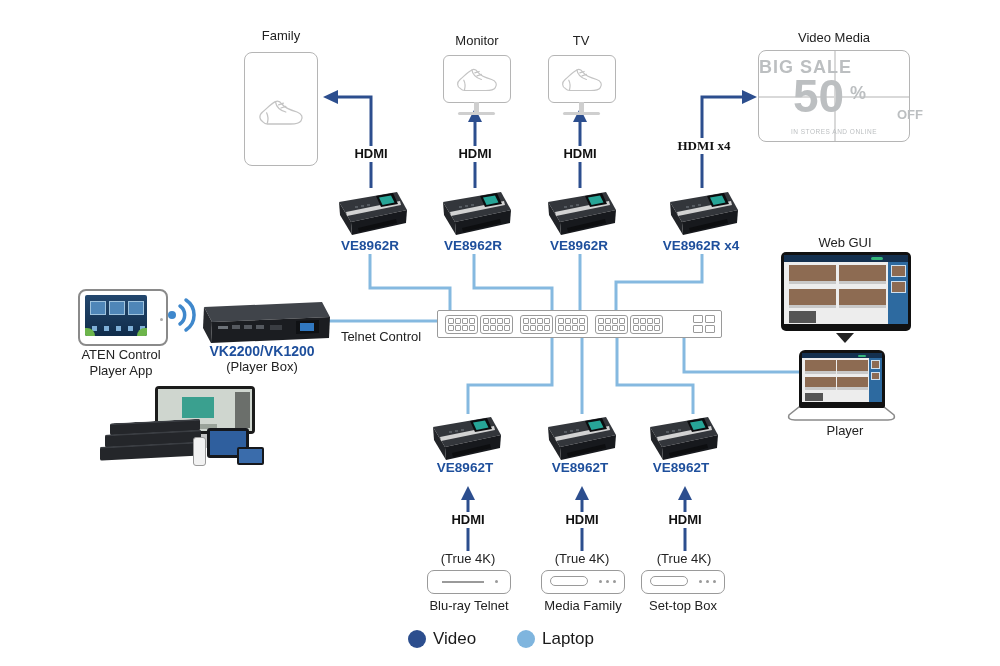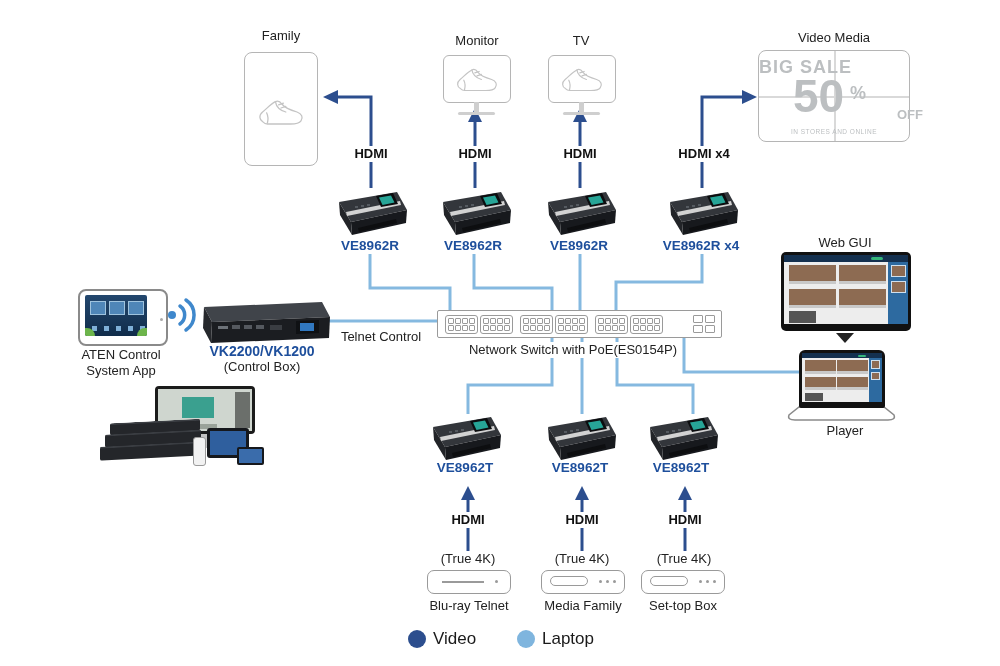--- a/index.html
+++ b/index.html
@@ -223,21 +223,21 @@
     <div class="vw-head">BIG SALE</div>
     <div class="vw-num">50</div>
     <div class="vw-pct">%</div>
     <div class="vw-off">OFF</div>
     <div class="vw-tag">IN STORES AND ONLINE</div>
   </div>
 
   <div class="lbl bold" style="left:371px;top:146px;">HDMI</div>
   <div class="lbl bold" style="left:475px;top:146px;">HDMI</div>
   <div class="lbl bold" style="left:580px;top:146px;">HDMI</div>
-  <div class="lbl bold" style="left:704px;top:146px;">HDMI x4</div>
+  <div class="lbl bold" style="left:704px;top:138px;font-family:Liberation Serif, serif;">HDMI x4</div>
 
   <div class="lbl blue" style="left:370px;top:238px;">VE8962R</div>
   <div class="lbl blue" style="left:473px;top:238px;">VE8962R</div>
   <div class="lbl blue" style="left:579px;top:238px;">VE8962R</div>
   <div class="lbl blue" style="left:701px;top:238px;">VE8962R x4</div>
 
   <div class="switch">
     <div class="pgroup">
       <div class="pblock">
           <div class="port"></div>
@@ -305,42 +305,41 @@
         </div>
     </div>
     <div class="uplinks">
       <div class="uplink"></div>
       <div class="uplink"></div>
       <div class="uplink"></div>
       <div class="uplink"></div>
     </div>
   </div>
   <div class="lbl" style="left:381px;top:329px;">Telnet Control</div>
-  <div class="lbl" style="left:573px;top:342px;">Network Switch with PoE(ES0154P)</div>
 
   <div class="tablet">
     <div class="tab-screen">
       <div class="tab-win" style="left:5px;"></div>
       <div class="tab-win" style="left:24px;"></div>
       <div class="tab-win" style="left:43px;"></div>
       <div class="tab-ico" style="left:7px;"></div>
       <div class="tab-ico" style="left:19px;"></div>
       <div class="tab-ico" style="left:31px;"></div>
       <div class="tab-ico" style="left:43px;"></div>
       <div class="tab-ico" style="left:55px;"></div>
       <div class="tab-leaf" style="left:0;border-top-right-radius:10px;"></div>
       <div class="tab-leaf" style="right:0;border-top-left-radius:10px;"></div>
     </div>
     <div class="tab-cam"></div>
   </div>
   <div class="lbl" style="left:121px;top:347px;">ATEN Control</div>
-  <div class="lbl" style="left:121px;top:363px;">System App</div>
+  <div class="lbl" style="left:121px;top:363px;">Player App</div>
 
   <div class="lbl blue big" style="left:262px;top:343px;">VK2200/VK1200</div>
-  <div class="lbl" style="left:262px;top:359px;">(Control Box)</div>
+  <div class="lbl" style="left:262px;top:359px;">(Player Box)</div>
 
   <div class="fam-mon">
     <div class="fam-mon-scr">
       <div class="fam-mon-c"></div>
       <div class="fam-mon-r"></div>
       <div class="fam-mon-b"></div>
     </div>
   </div>
   <div class="fam-pole"></div>
   <div class="fam-base"></div>

